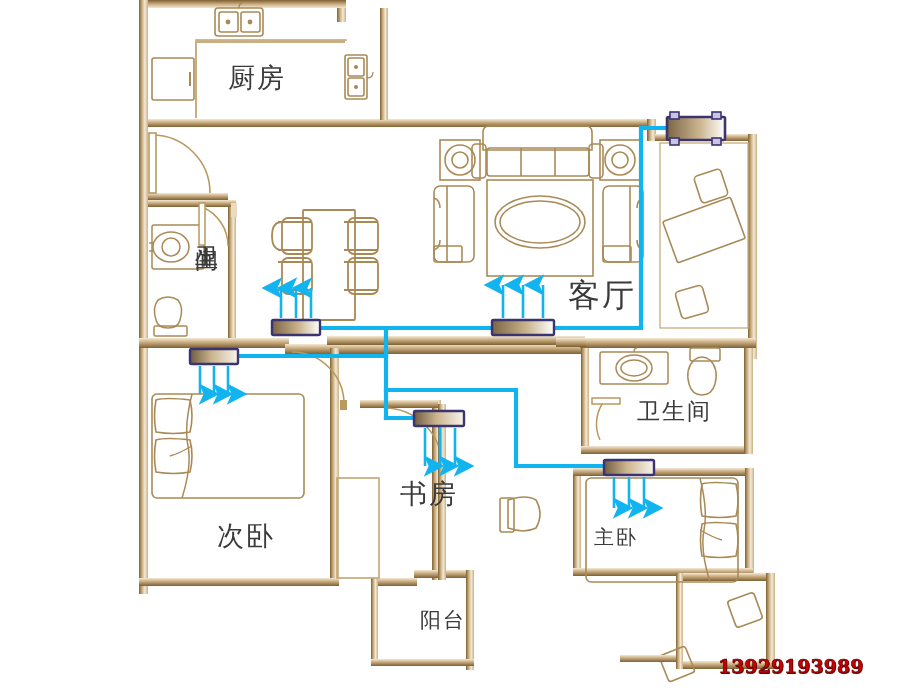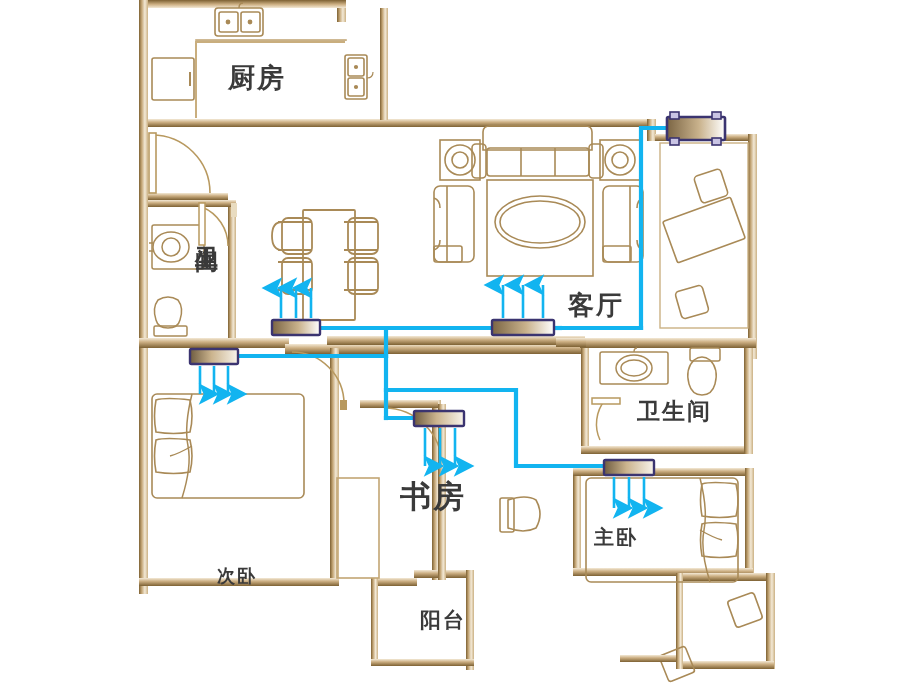--- a/index.html
+++ b/index.html
@@ -18,21 +18,21 @@
   #plan-svg {
     position: absolute;
     left: 0; top: 0;
     width: 900px;
     height: 700px;
   }
   .room-label {
     position: absolute;
     color: #3a3a3a;
     font-family: "DejaVu Sans", "Liberation Sans", sans-serif;
-    font-weight: 700;
+    font-weight: 400;
     white-space: nowrap;
     letter-spacing: 2px;
     user-select: none;
   }
   .room-label.vertical {
     writing-mode: vertical-rl;
     text-orientation: upright;
     letter-spacing: 1px;
   }
   #phone-number {
@@ -352,26 +352,27 @@
       <rect x="670" y="138" width="9" height="7" fill="#c9c4e4" stroke="#3b3470" stroke-width="1.6"></rect>
       <rect x="712" y="138" width="9" height="7" fill="#c9c4e4" stroke="#3b3470" stroke-width="1.6"></rect>
     </g>
 
   </svg>
 
   <div class="room-label" style="left:228px; top:60px; font-size:27px;">厨房</div>
 
   <div class="room-label vertical" style="left:192px; top:228px; font-size:23px;">卫生间</div>
 
-  <div class="room-label" style="left:568px; top:288px; font-size:26px;">客厅</div>
+  <div class="room-label" style="left:568px; top:274px; font-size:32px;">客厅</div>
 
   <div class="room-label" style="left:637px; top:396px; font-size:23px;">卫生间</div>
 
-  <div class="room-label" style="left:217px; top:518px; font-size:18px;margin-top:46px;">次卧</div>
-
-  <div class="room-label" style="left:400px; top:476px; font-size:31px;">书房</div>
+  <div class="room-label" style="left:217px; top:518px; font-size:27px;">次卧</div>
+
+  <div class="room-label" style="left:400px; top:476px; font-size:27px;">书房</div>
 
   <div class="room-label" style="left:594px; top:524px; font-size:20px;">主卧</div>
 
   <div class="room-label" style="left:420px; top:606px; font-size:21px;">阳台</div>
 
+  <div id="phone-number" style="left:718px; top:655px;">13929193989</div>
 
 </div>
 
 </body></html>

